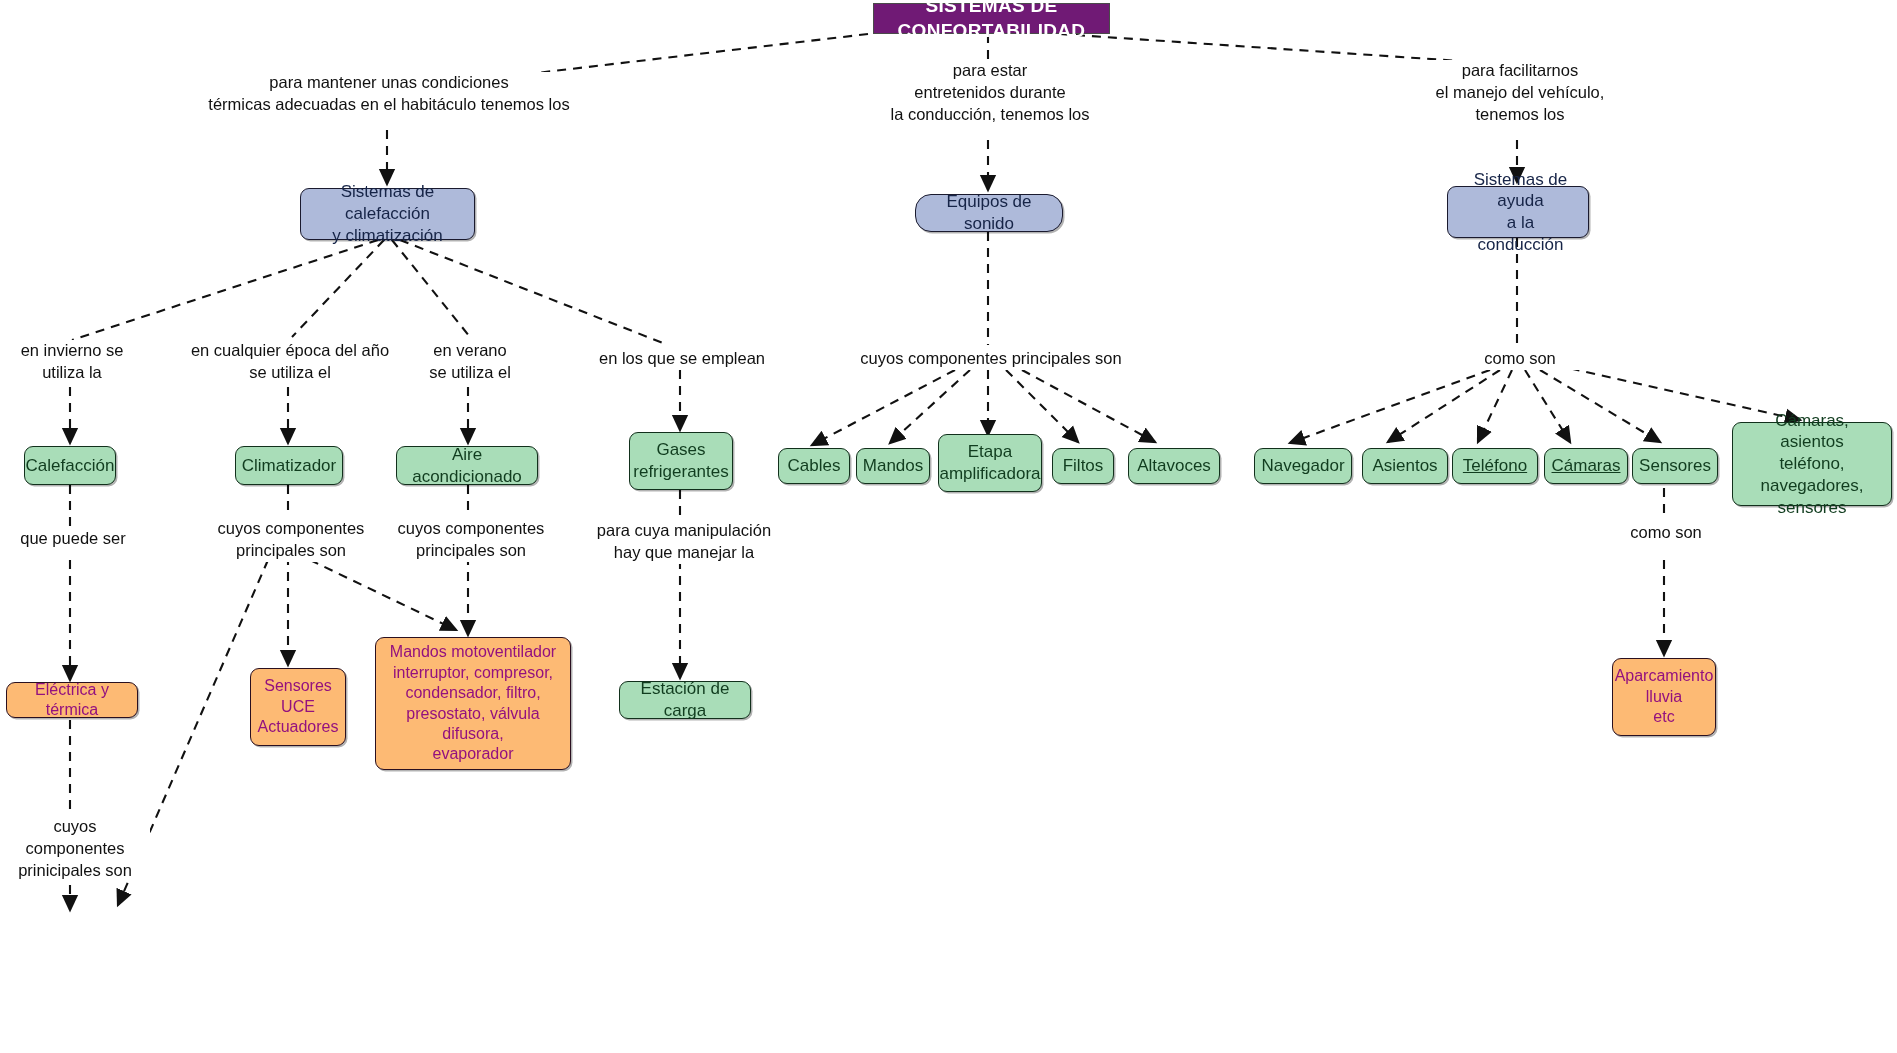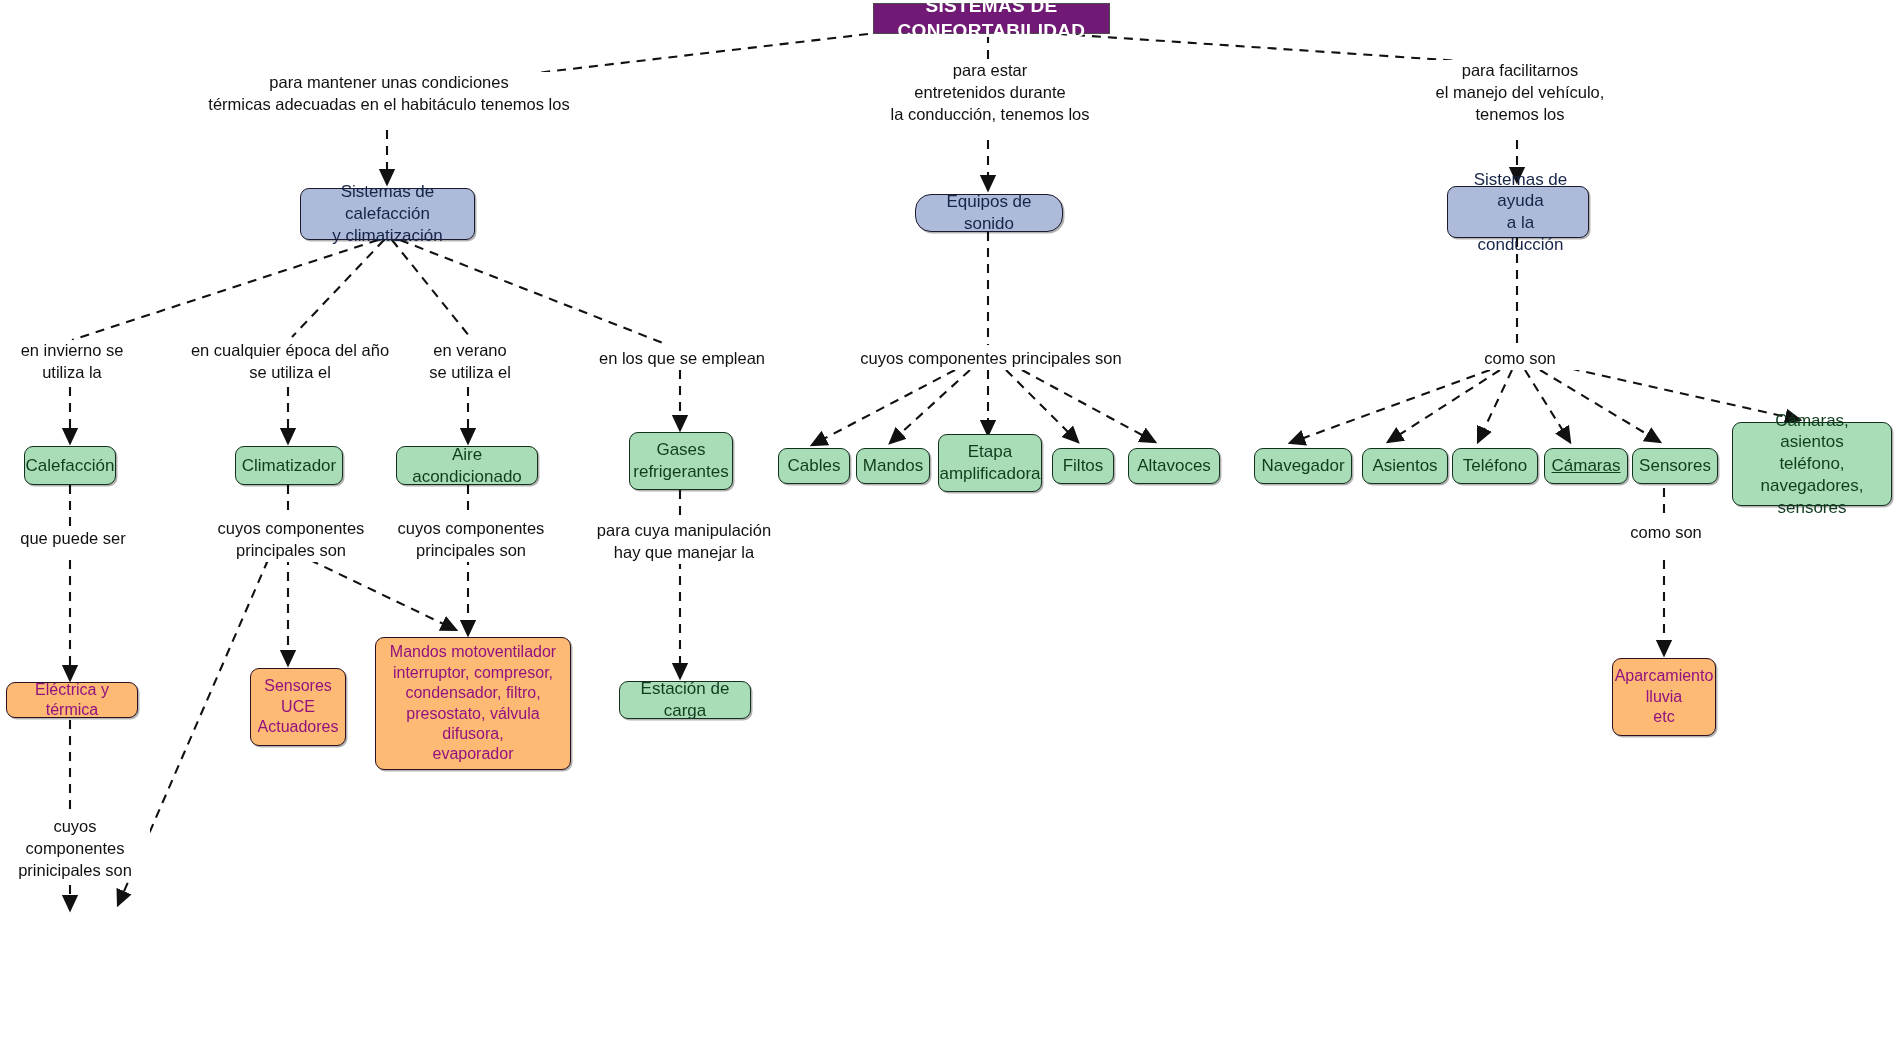--- a/index.html
+++ b/index.html
@@ -235,21 +235,21 @@
   <div class="node green" style="left:1052px; top:448px; width:62px; height:36px;">Filtos</div>
 
   <div class="node green" style="left:1128px; top:448px; width:92px; height:36px;">Altavoces</div>
 
   <div class="link-label" style="left:1450px; top:348px; width:136px;">como son</div>
 
   <div class="node green" style="left:1254px; top:448px; width:98px; height:36px;">Navegador</div>
 
   <div class="node green" style="left:1362px; top:448px; width:86px; height:36px;">Asientos</div>
 
-  <div class="node green" style="left:1452px; top:448px; width:86px; height:36px;">Teléfono</div>
+  <div class="node green" style="left:1452px; top:448px; width:86px; height:36px;text-decoration:underline;">Teléfono</div>
 
   <div class="node green" style="left:1544px; top:448px; width:84px; height:36px;text-decoration:underline;">Cámaras</div>
 
   <div class="node green" style="left:1632px; top:448px; width:86px; height:36px;">Sensores</div>
 
   <div class="node green" style="left:1732px; top:422px; width:160px; height:84px;">Cámaras, asientos
 teléfono, navegadores,
 sensores</div>
 
   <div class="link-label" style="left:1604px; top:522px; width:120px;">como son</div>

